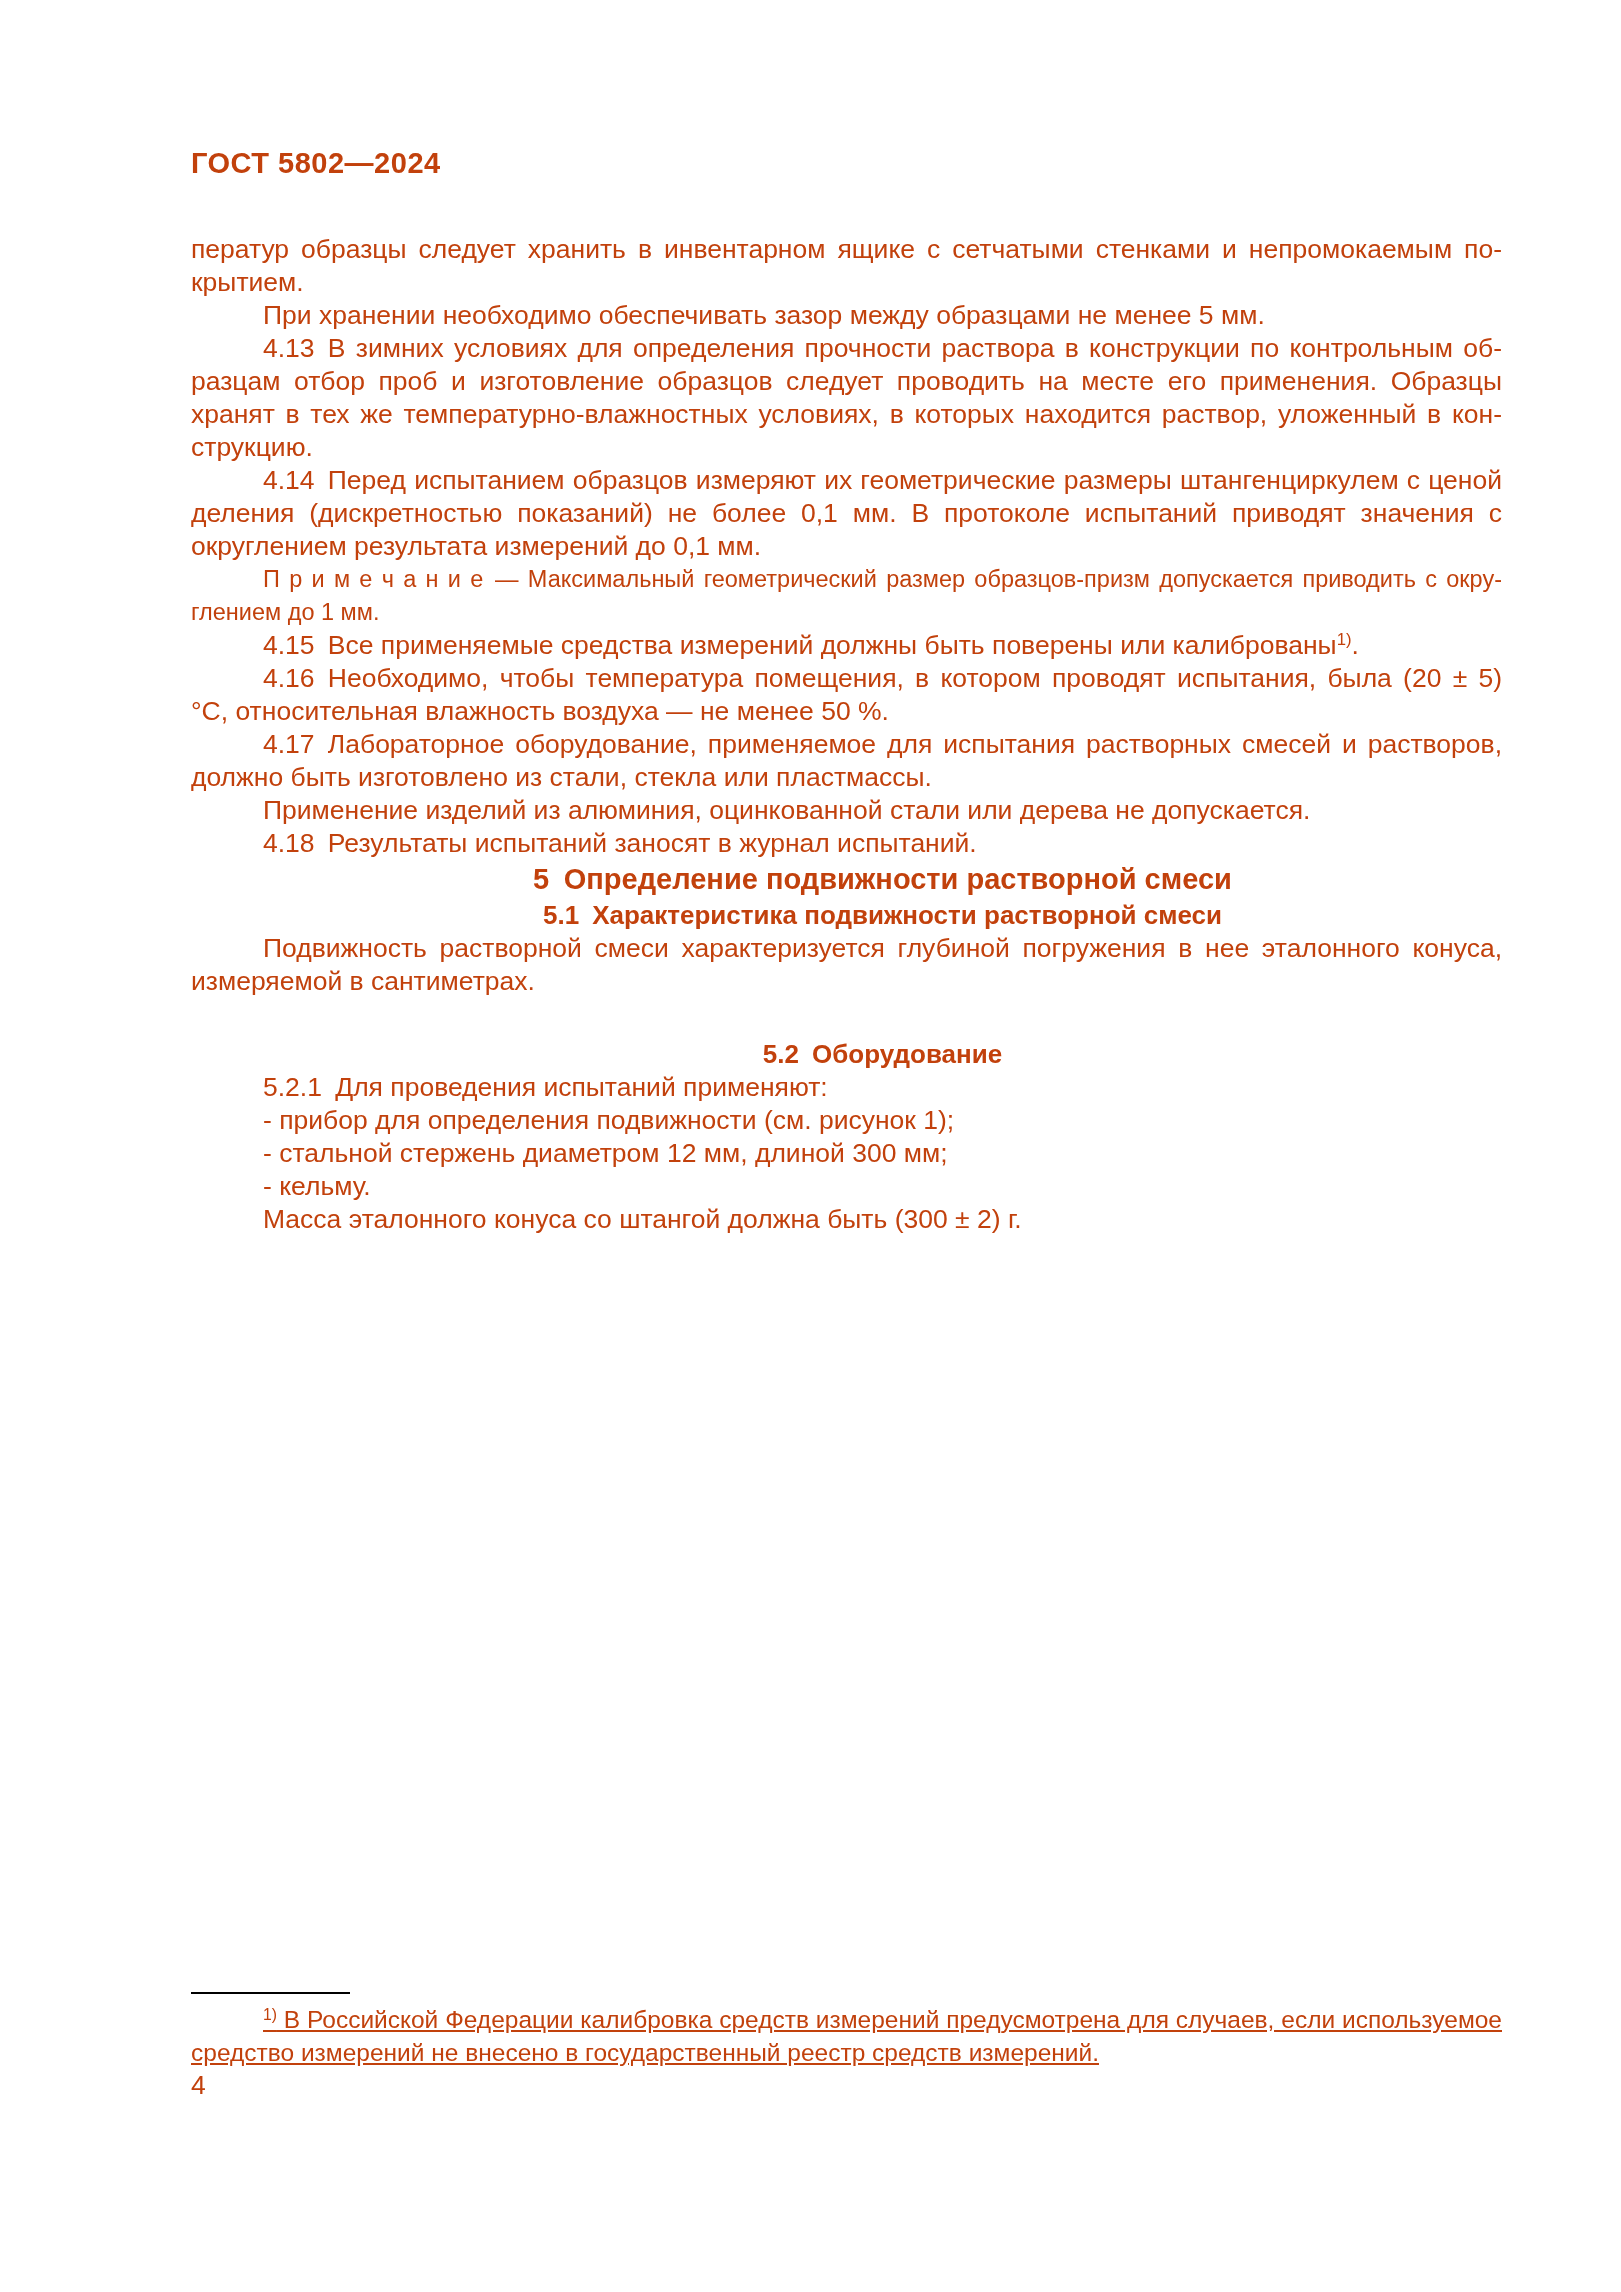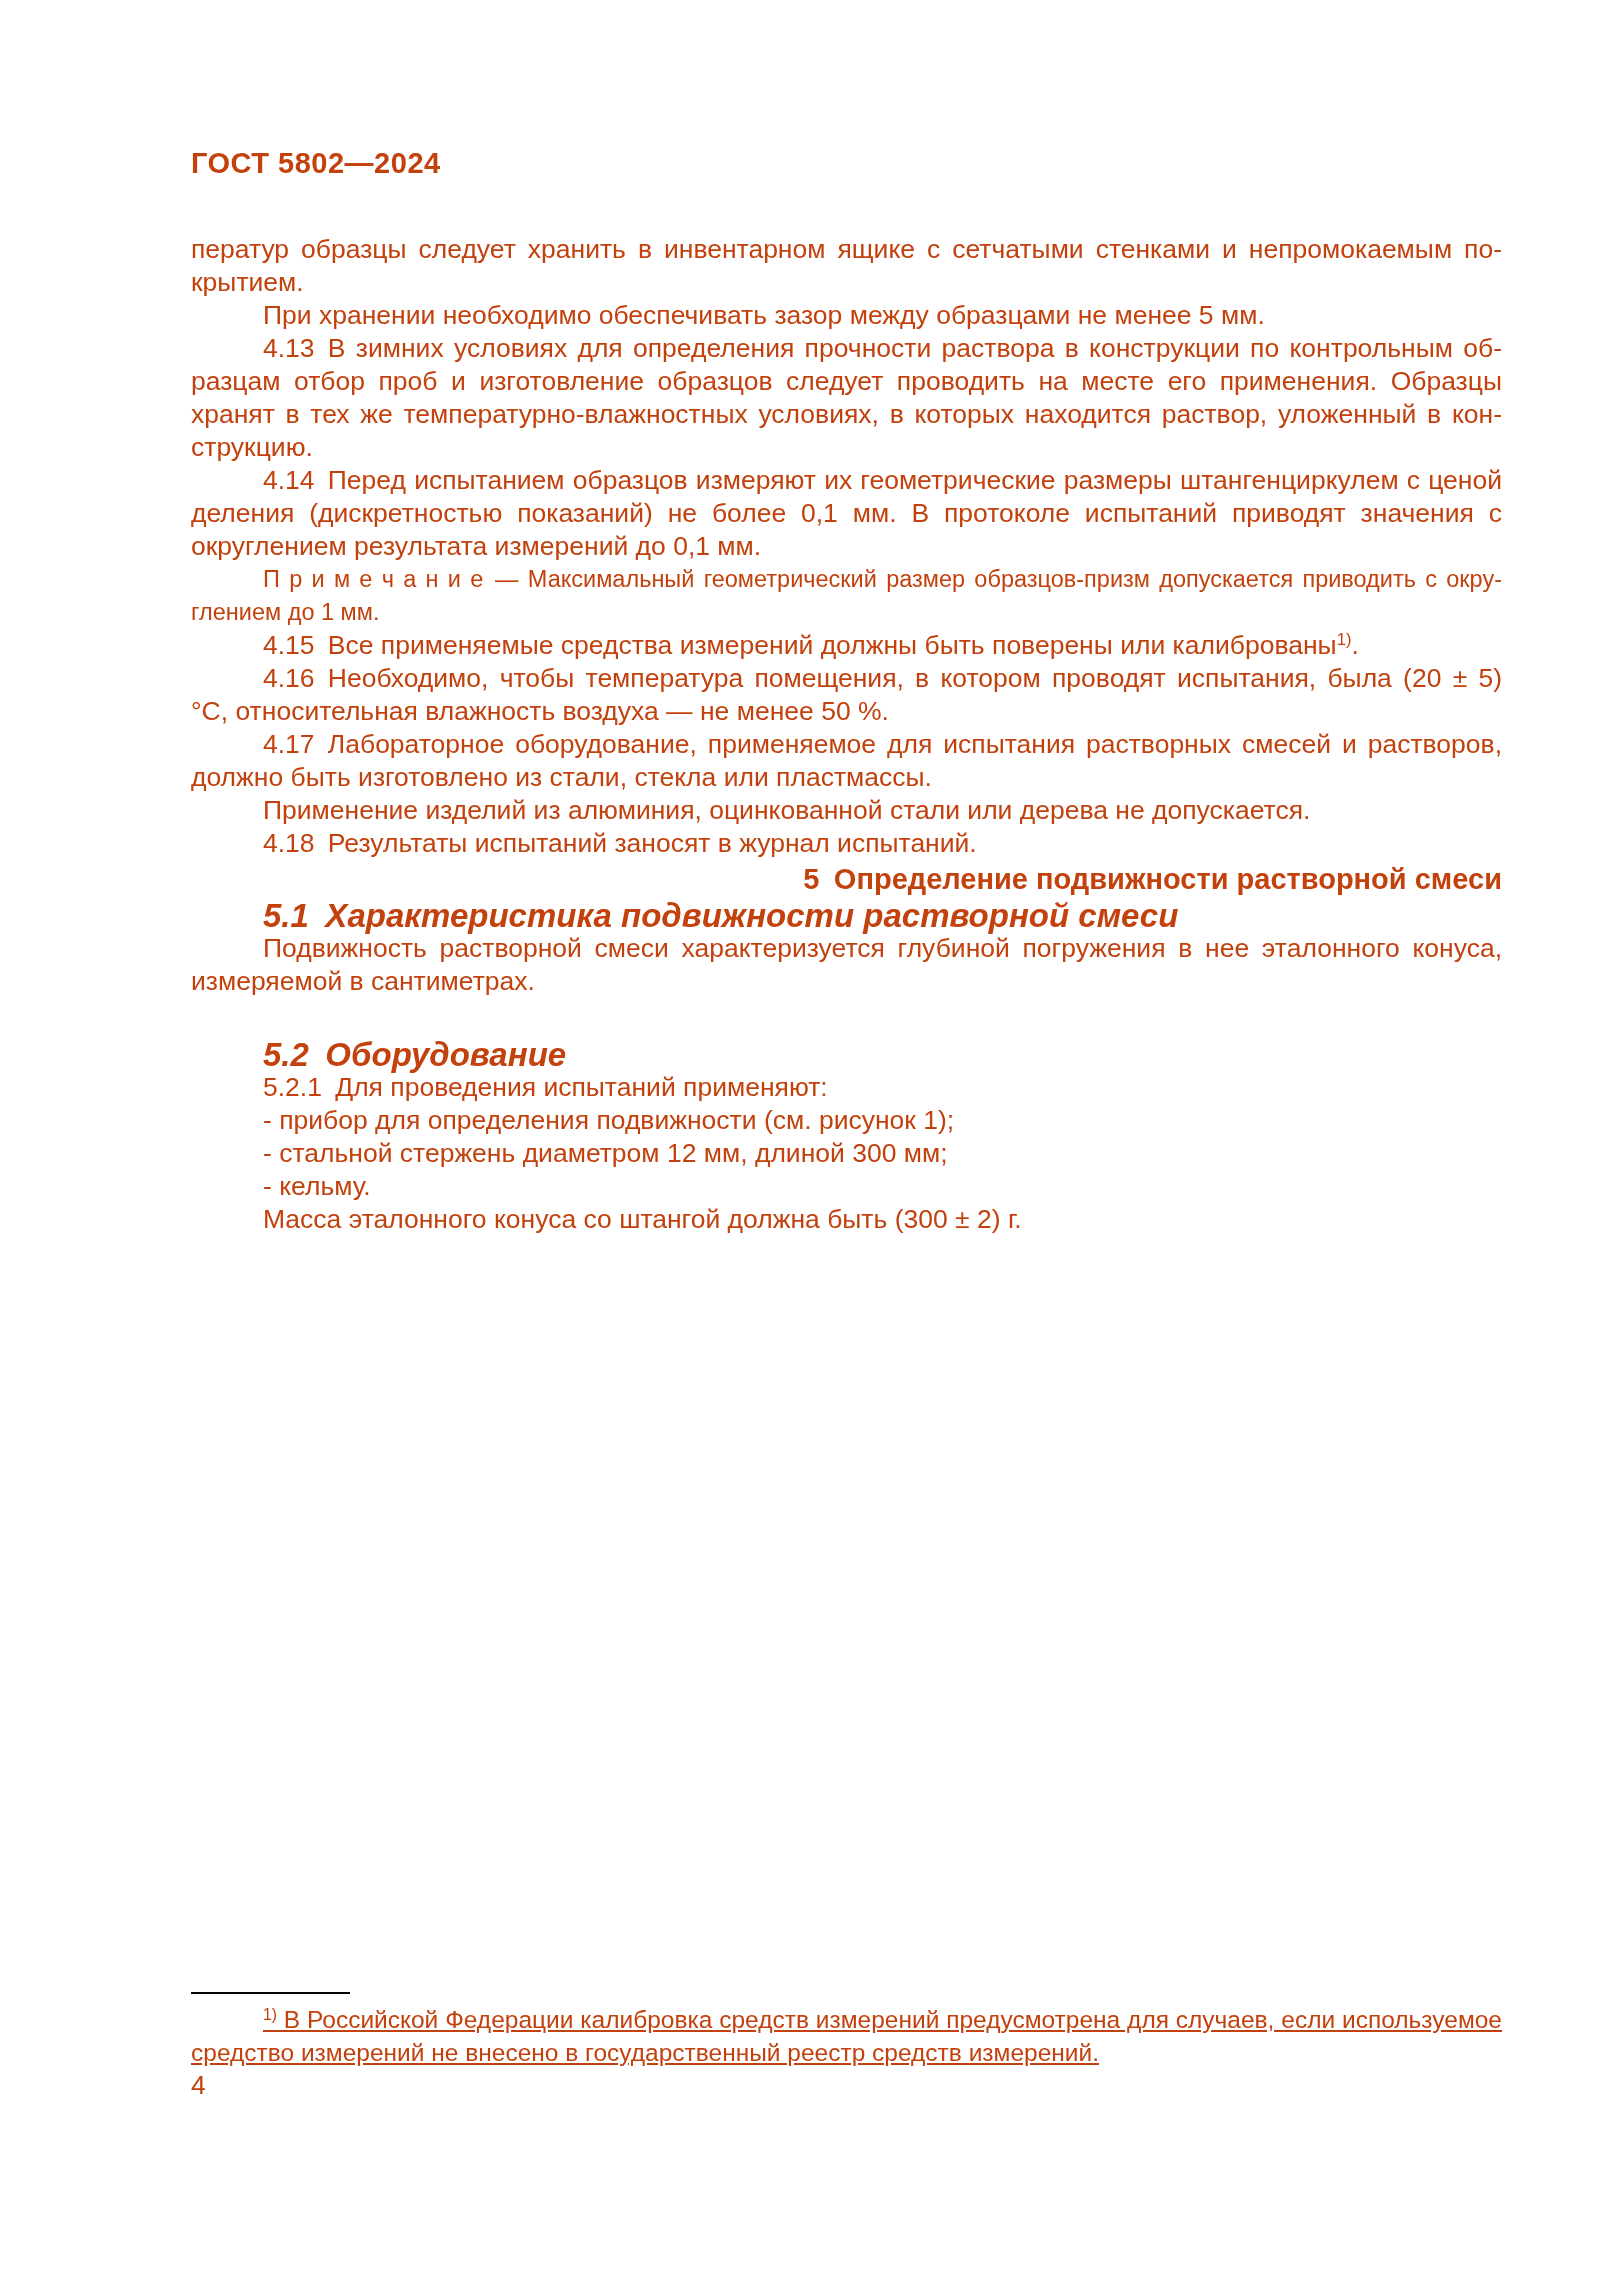--- a/index.html
+++ b/index.html
@@ -44,31 +44,30 @@
     margin: 11.8px 0 9.8px 0;
     text-indent: 72px;
   }
 
   .h-section {
     font-size: 29px;
     line-height: 39px;
     font-weight: bold;
     margin: 33px 0 45px 0;
     text-indent: 72px;
-    text-align: right;
+    text-align: center;
   }
 
   .h-sub {
-    font-size: 33px;
+    font-size: 26px;
     line-height: 33px;
     font-weight: bold;
     margin: 0 0 7.8px 0;
     text-indent: 72px;
-    text-align: left;
-    font-style: italic;
+    text-align: center;
   }
   .h-sub.spaced { margin-top: 40px; }
 
   .content sup, .footnote sup {
     font-size: 16.7px;
     line-height: 0;
     vertical-align: 8.8px;
   }
 
   .footnote-block {

